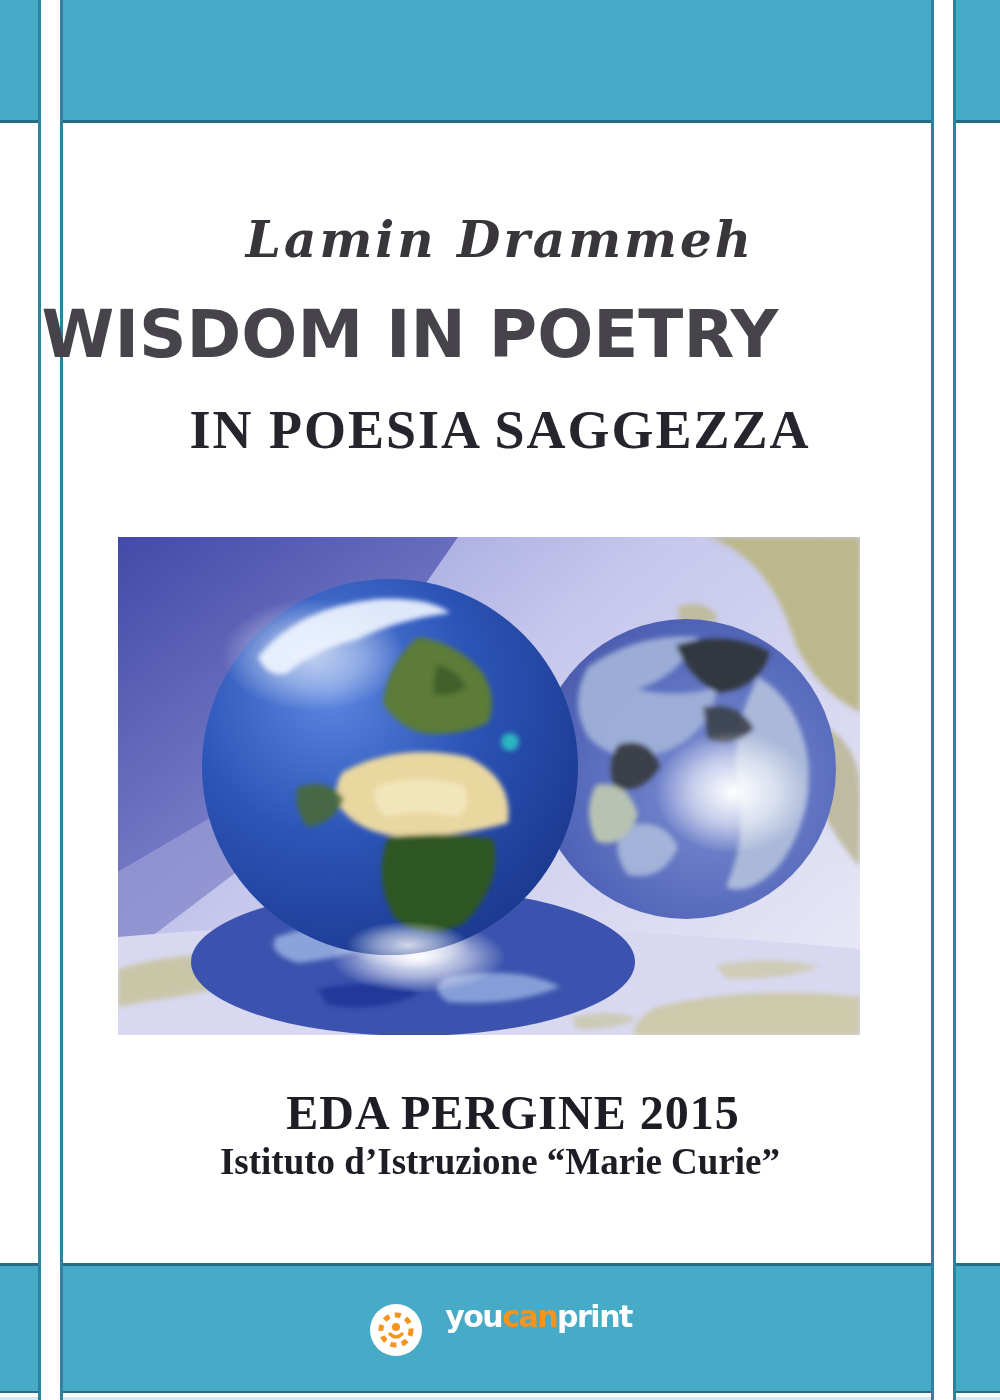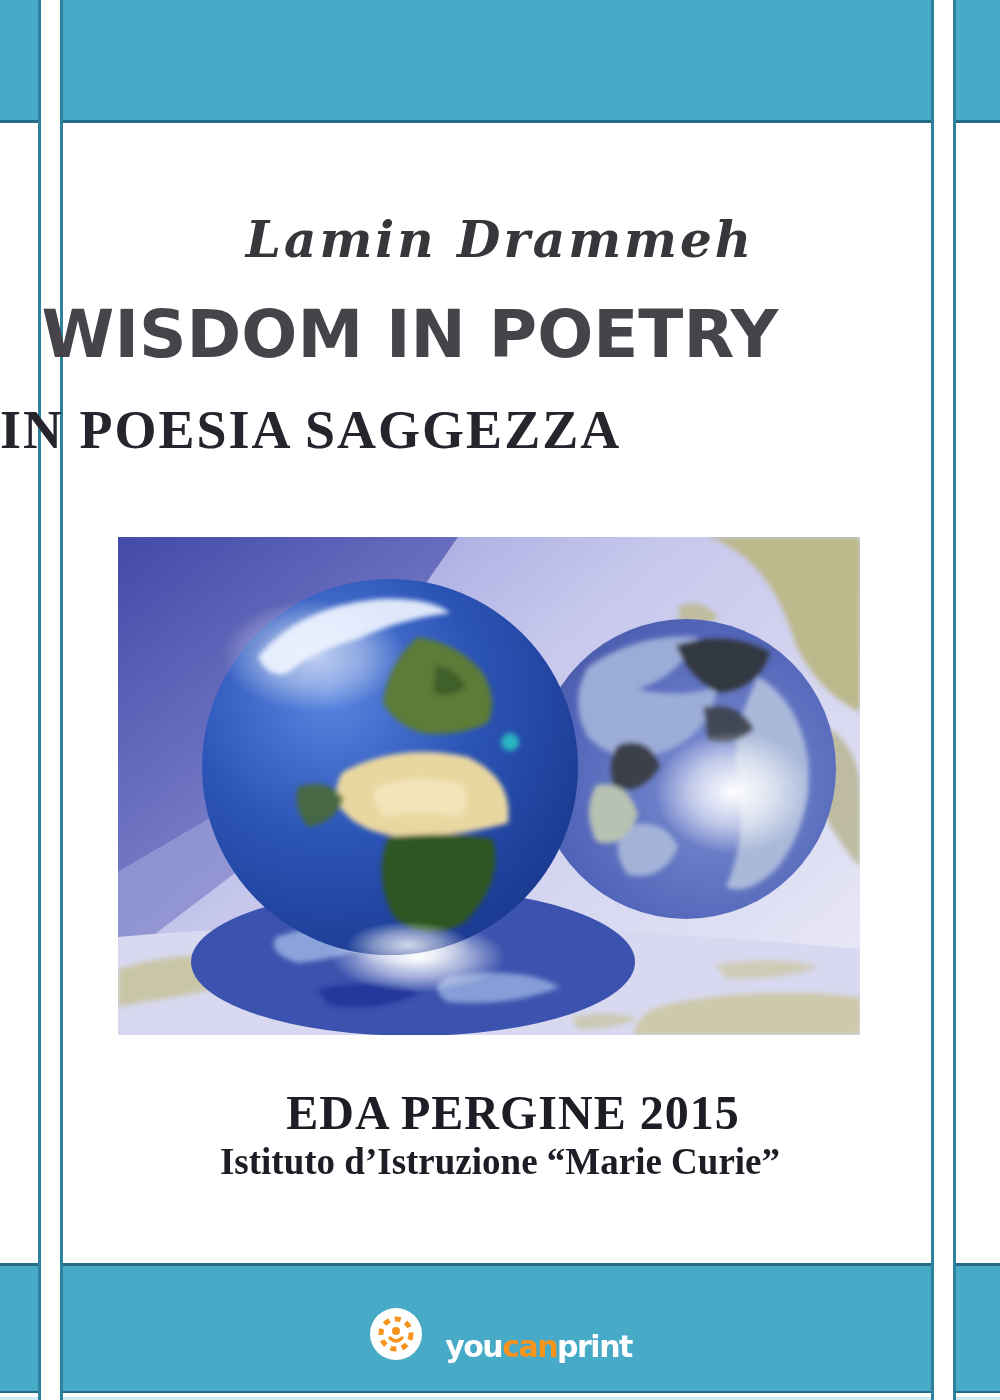--- a/index.html
+++ b/index.html
@@ -49,21 +49,21 @@
     position:absolute;left:0;top:214px;width:1000px;text-align:center;
     font:italic 700 50px/1.05 "DejaVu Serif", serif;
     color:var(--author-text);letter-spacing:3px;
   }
   .title{
     position:absolute;left:0;top:301px;width:820px;text-align:center;
     font:800 66px/1.02 "DejaVu Sans", sans-serif;
     color:var(--title-text);letter-spacing:0px;margin:0;
   }
   .subtitle{
-    position:absolute;left:0;top:402px;width:1000px;
+    position:absolute;left:0;top:402px;width:1000px;text-align:center;
     font:700 54px/1.05 "Liberation Serif", serif;
     color:var(--subtitle-text);letter-spacing:2px;
   }
   .event-line{
     position:absolute;left:0;top:1088px;width:1000px;text-align:center;
     font:700 48px/1.05 "Liberation Serif", serif;
     color:var(--serif-text);letter-spacing:1px;padding-left:13px;
   }
   .institute-line{
     position:absolute;left:0;top:1132px;width:1000px;text-align:center;
@@ -72,21 +72,21 @@
     margin-top:10px;
   }
   
   .artwork{
     position:absolute;left:118px;top:537px;width:742px;height:498px;
   }
   .artwork svg{width:100%;height:100%;display:block;filter:blur(0.7px);}
   
   .logo{
     position:absolute;left:0;top:1302px;width:1000px;height:60px;
-    display:flex;justify-content:center;align-items:flex-end;gap:21px;
+    display:flex;justify-content:center;align-items:flex-start;gap:21px;
   }
   .logo-icon{width:56px;height:56px;flex:0 0 auto;}
   .logo-text{
     font:700 30px/1 "DejaVu Sans", sans-serif;letter-spacing:-1.5px;
   }
   .logo-you,.logo-print{color:var(--logo-white);}
   .logo-can{color:var(--logo-orange);}
 </style>
 </head>
 <body>

